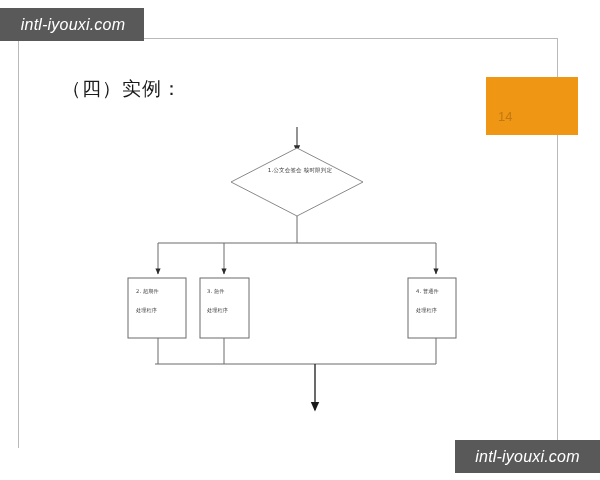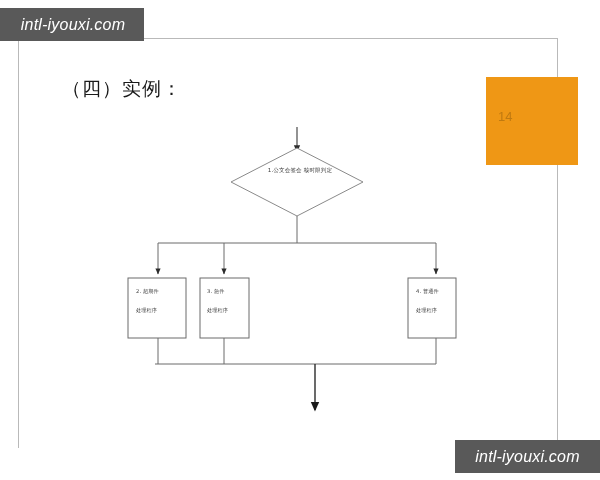--- a/index.html
+++ b/index.html
@@ -77,21 +77,21 @@
     letter-spacing: 1px;
     white-space: nowrap;
   }
 
   
   .page-number-block {
     position: absolute;
     left: 486px;
     top: 77px;
     width: 92px;
-    height: 88px;
+    height: 58px;
     background: #ef9715;
   }
   .page-number-block .num {
     position: absolute;
     left: 12px;
     top: 32px;
     font-size: 13px;
     color: #c07a10;
     font-family: "Liberation Sans", sans-serif;
   }

